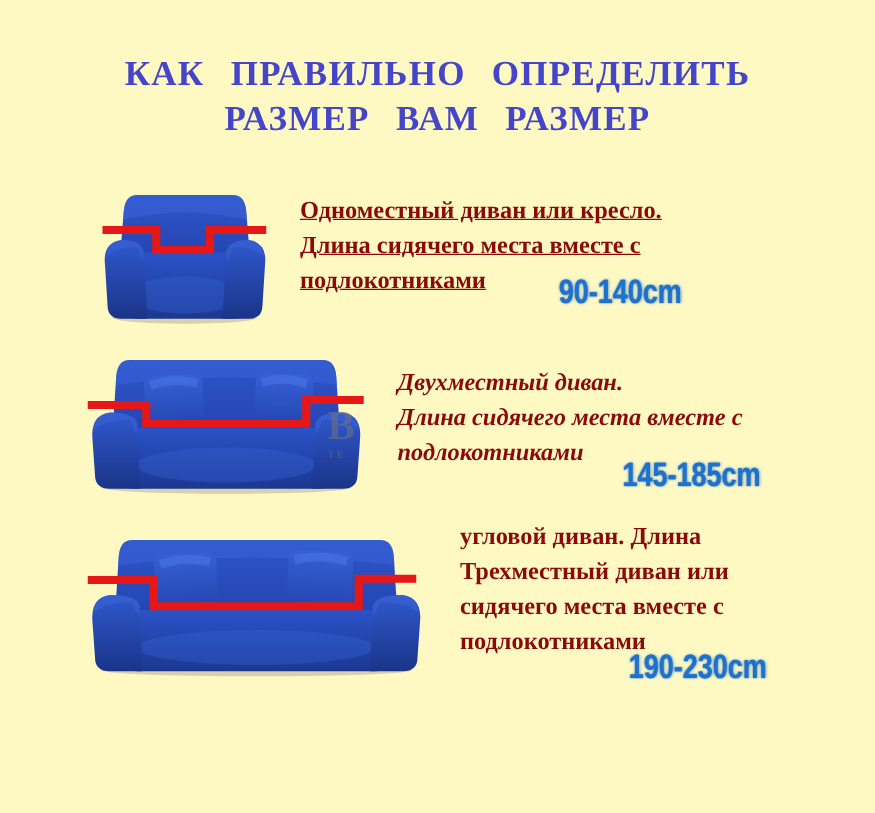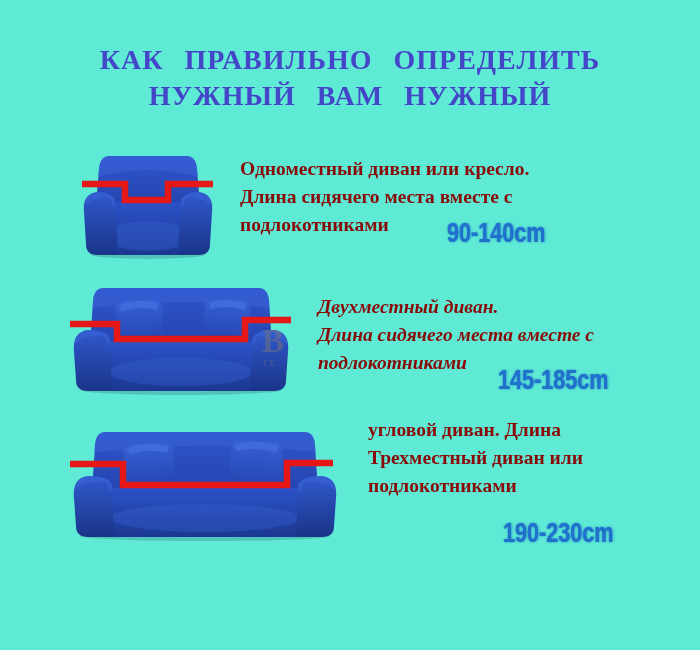--- a/index.html
+++ b/index.html
@@ -1,17 +1,17 @@
 <!DOCTYPE html>
 <html><head>
 <meta charset="utf-8">
 <style>
   html,body{margin:0;padding:0;background:#ffffff;}
   .root{
-    position:relative;width:700px;height:650px;background:#5eead4;overflow:hidden;
+    position:relative;width:700px;height:650px;background:#fef9c3;overflow:hidden;
     font-family:"Liberation Serif", serif;
   }
   .title{
     position:absolute;left:0;top:42px;width:700px;text-align:center;
     color:#4545c9;font-weight:bold;font-size:28px;line-height:36px;
     letter-spacing:1px;word-spacing:13px;
   }
   .desc{
     position:absolute;color:#8a0a0a;font-weight:bold;font-size:19.5px;line-height:28px;
   }
@@ -30,21 +30,21 @@
   .watermark .wm-letter{font-family:"Liberation Serif",serif;font-size:33px;font-weight:bold;line-height:30px;}
   .watermark .wm-sub{font-family:"Liberation Serif",serif;font-size:9px;letter-spacing:2px;line-height:9px;margin-top:3px;}
 </style>
 </head>
 <body>
 
 <div class="root">
 
   <div class="title">
     <div>КАК ПРАВИЛЬНО ОПРЕДЕЛИТЬ</div>
-    <div>НУЖНЫЙ ВАМ НУЖНЫЙ</div>
+    <div>РАЗМЕР ВАМ РАЗМЕР</div>
   </div>
 
   <svg class="sofa" style="left:80px;top:150px;" width="136" height="110" viewBox="0 0 136 110">
     <defs>
       <linearGradient id="gBack1" x1="0" y1="0" x2="0" y2="1">
         <stop offset="0" stop-color="#2f57cc"></stop>
           <stop offset="1" stop-color="#2543ae"></stop>
       </linearGradient>
       <linearGradient id="gArm1" x1="0" y1="0" x2="0" y2="1">
         <stop offset="0" stop-color="#3059ce"></stop>
@@ -61,21 +61,21 @@
     <path d="M34 54 L102 54 L100 70 Q68 61 36 70 Z" fill="#152c74" opacity="0.85"></path>
     <path d="M18 52 L118 52 L116 98 Q116 105 106 105 L30 105 Q20 105 20 98 Z" fill="url(#gSeat1)"></path>
     <ellipse cx="68" cy="86" rx="44" ry="15" fill="#3a63d8" opacity="0.35"></ellipse>
     <path d="M17 42 Q2 44 4 62 L6 94 Q6 105 17 105 L38 105 L35 52 Q34 42 17 42 Z" fill="url(#gArm1)"></path>
     <path d="M119 42 Q134 44 132 62 L130 94 Q130 105 119 105 L98 105 L101 52 Q102 42 119 42 Z" fill="url(#gArm1)"></path>
     <path d="M17 42 Q6 43.5 5 55 Q14 47 30 48 L34 60 L35 52 Q34 42 17 42 Z" fill="#3a63d8" opacity="0.5"></path>
     <path d="M119 42 Q130 43.5 131 55 Q122 47 106 48 L102 60 L101 52 Q102 42 119 42 Z" fill="#3a63d8" opacity="0.5"></path>
     <polyline points="2,34 45,34 45,50 88,50 88,34 133,34" fill="none" stroke="#e61717" stroke-width="6.5"></polyline>
   </svg>
 
-  <div class="desc" style="left:240px;top:155px;">
+  <div class="desc" style="left:240px;top:155px;text-decoration:underline;">
     <div class="dline">Одноместный диван или кресло.</div>
     <div class="dline">Длина сидячего места вместе с</div>
     <div class="dline">подлокотниками</div>
   </div>
   <div class="size-label" style="left:447px;top:219px;">90-140cm</div>
 
   <svg class="sofa" style="left:70px;top:284px;" width="222" height="112" viewBox="0 0 222 112">
     <defs>
       <linearGradient id="gBack2" x1="0" y1="0" x2="0" y2="1">
         <stop offset="0" stop-color="#2e56ca"></stop>
@@ -163,17 +163,18 @@
     <path d="M18 46 Q2 48 4 68 L6 96 Q6 107 18 107 L44 107 L42 56 Q41 46 18 46 Z" fill="url(#gArm3)"></path>
     <path d="M252 46 Q268 48 266 68 L264 96 Q264 107 252 107 L226 107 L228 56 Q229 46 252 46 Z" fill="url(#gArm3)"></path>
     <path d="M18 46 Q6 47.5 5 60 Q15 51 36 52 L41 64 L42 56 Q41 46 18 46 Z" fill="#3a63d8" opacity="0.5"></path>
     <path d="M252 46 Q264 47.5 265 60 Q255 51 234 52 L229 64 L228 56 Q229 46 252 46 Z" fill="#3a63d8" opacity="0.5"></path>
     <polyline points="0,34 53,34 53,55 217,55 217,33 263,33" fill="none" stroke="#e61717" stroke-width="6.5"></polyline>
   </svg>
 
   <div class="desc" style="left:368px;top:416px;">
     <div class="dline">угловой диван. Длина</div>
     <div class="dline">Трехместный диван или</div>
+    <div class="dline">сидячего места вместе с</div>
     <div class="dline">подлокотниками</div>
   </div>
   <div class="size-label" style="left:503px;top:519px;">190-230cm</div>
 
 </div>
 
 </body></html>

